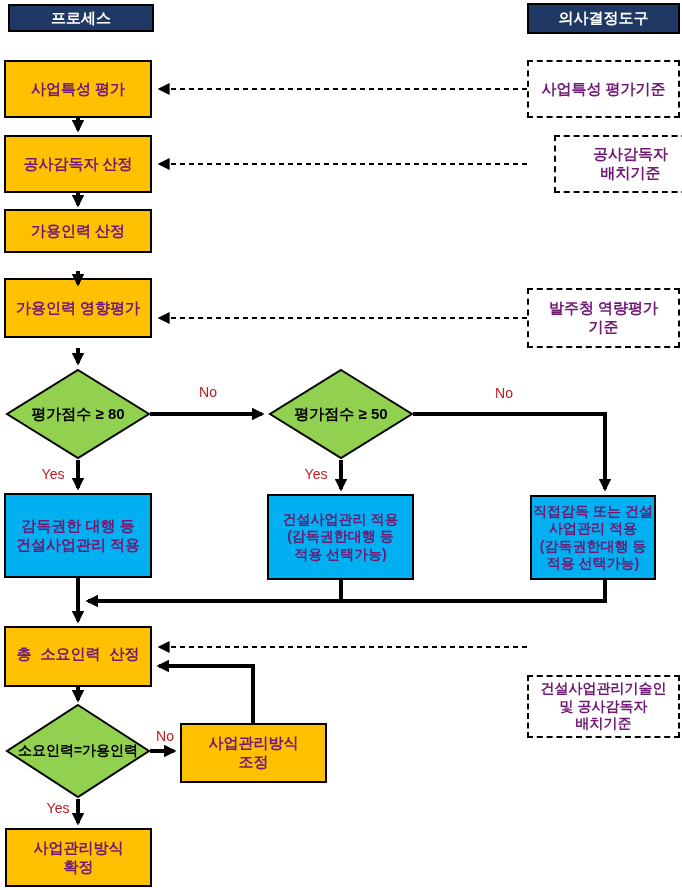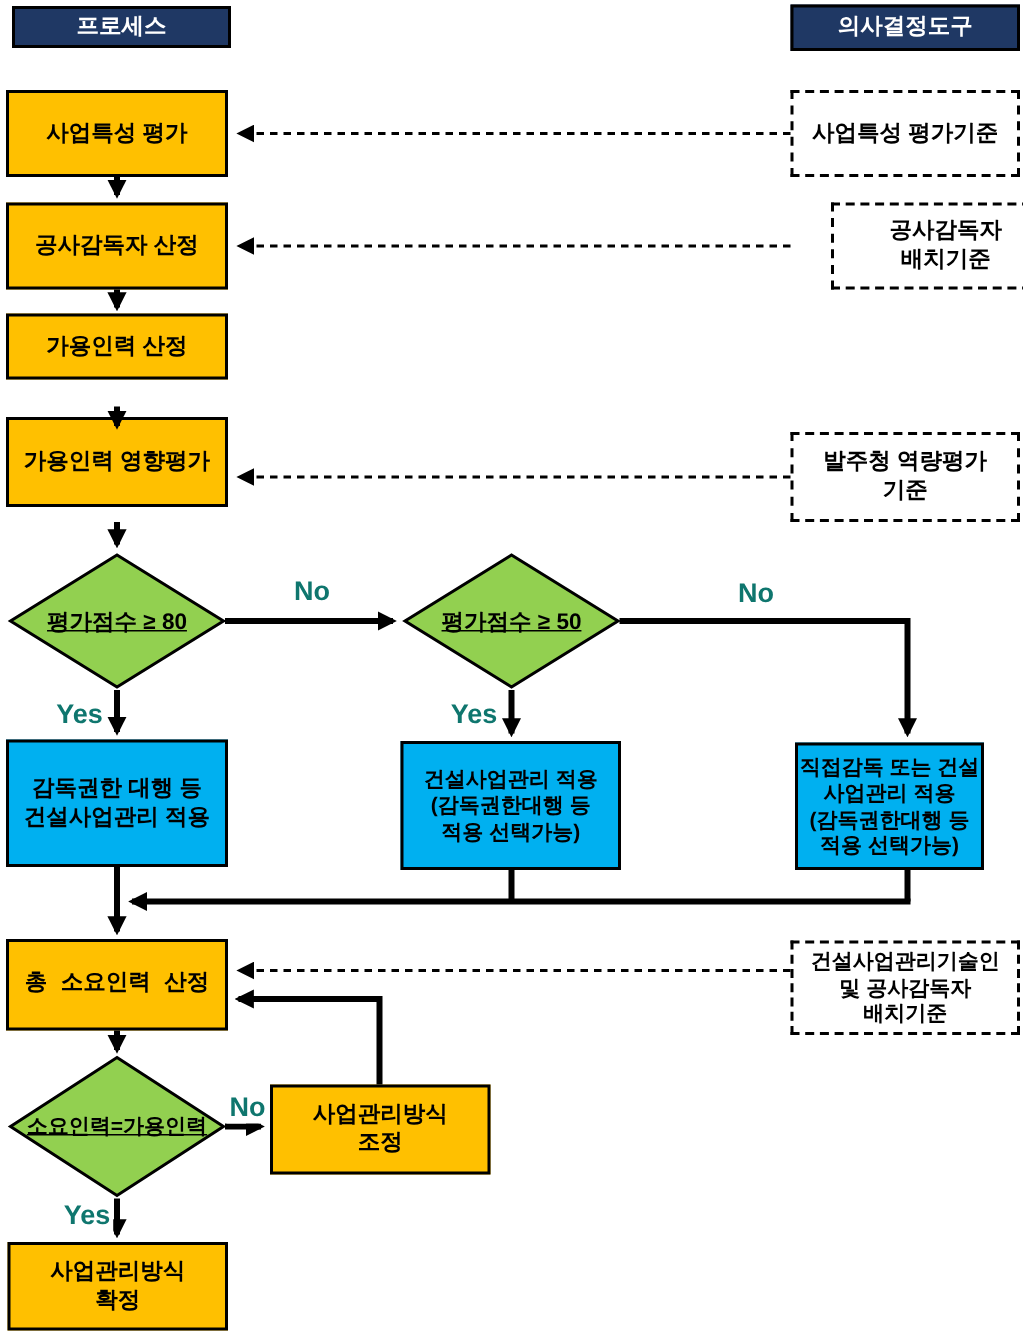--- a/index.html
+++ b/index.html
@@ -2,35 +2,35 @@
 <html style="--navy: #1F3864; --orange: #FFC000; --blue: #00B0F0; --green: #92D050; --line: #000000;"><head>
 <meta charset="utf-8">
 <style>
   :root{
     --navy:#1F3864; --orange:#FFC000; --blue:#00B0F0; --green:#92D050; --line:#000000;
   }
   html,body{margin:0;padding:0;background:#fff;}
   body{font-family:"Liberation Sans","DejaVu Sans",sans-serif;}
   #canvas{position:relative;width:682px;height:890px;background:#fff;overflow:hidden;}
   .node{position:absolute;display:flex;align-items:center;justify-content:center;
-        text-align:center;font-weight:bold;color:#000000;white-space:pre-line;
+        text-align:center;font-weight:bold;color:#701a75;white-space:pre-line;
         box-sizing:border-box;z-index:2;line-height:1.25;}
   .hdr{background:var(--navy);color:#fff;border:2px solid #000;font-size:15px;}
   .step{background:var(--orange);border:2px solid #000;font-size:15px;}
   .outcome{background:var(--blue);border:2px solid #000;font-size:15px;}
   .outcome.small{font-size:14px;}
   .tool{background:#fff;border:2px dashed #000;font-size:15px;}
-  .tool.small{font-size:14px;}
+  .tool.small{font-size:14px;margin-top:48px;}
   .dwrap{position:absolute;z-index:2;}
   .dwrap svg{display:block;}
   .dlabel{position:absolute;inset:0;display:flex;align-items:center;justify-content:center;
-          font-weight:bold;font-size:15px;text-align:center;text-decoration:underline;}
+          font-weight:bold;font-size:15px;text-align:center;}
   .dlabel.small{font-size:14px;}
-  .branch{position:absolute;transform:translateX(-50%);font-weight:bold;font-size:18px;
-          color:#0f766e;z-index:6;background:#fff;padding:0 2px;}
+  .branch{position:absolute;transform:translateX(-50%);font-weight:normal;font-size:14px;
+          color:#b91c1c;z-index:6;background:#fff;padding:0 2px;}
   #connectors{position:absolute;left:0;top:0;z-index:4;pointer-events:none;}
 </style>
 </head>
 <body>
 
 <div id="canvas">
 
   <div class="node hdr" style="left:527px;top:3px;width:153px;height:31px;">의사결정도구</div>
   <div class="node hdr" style="left:8px;top:4px;width:146px;height:28px;">프로세스</div>
 

